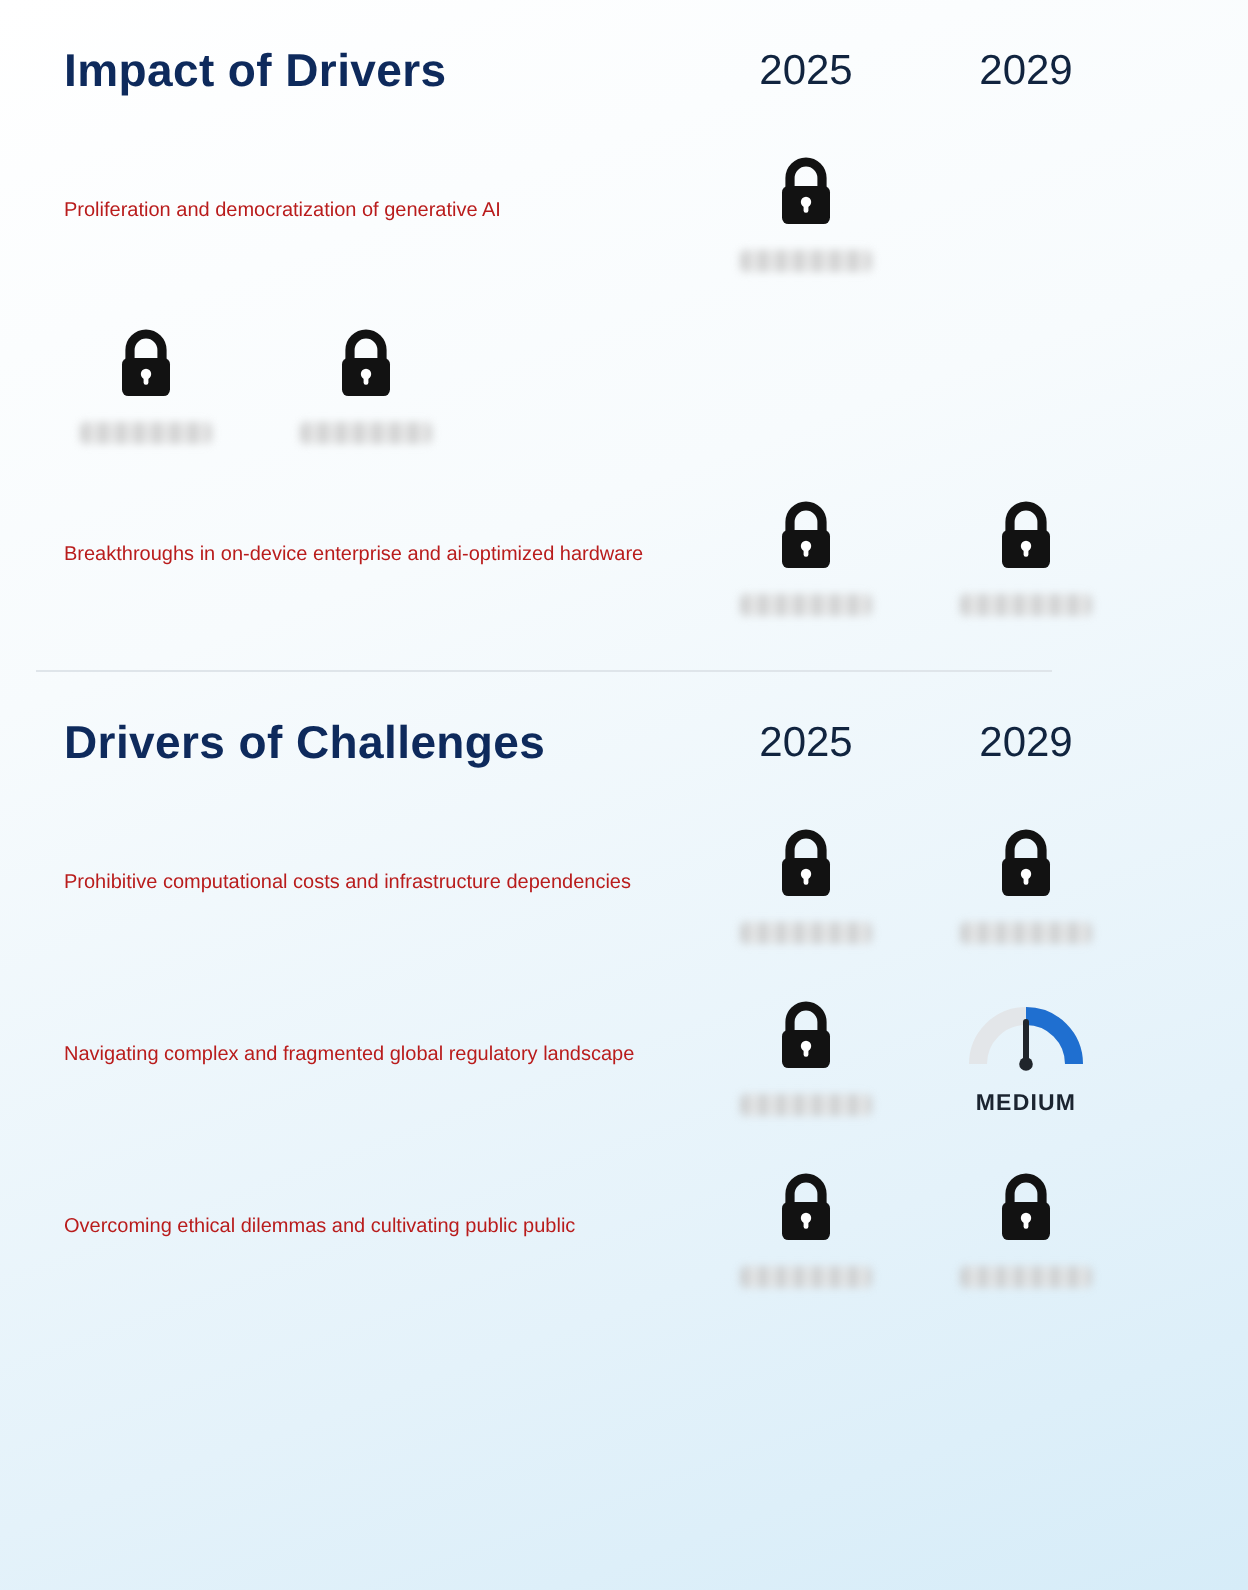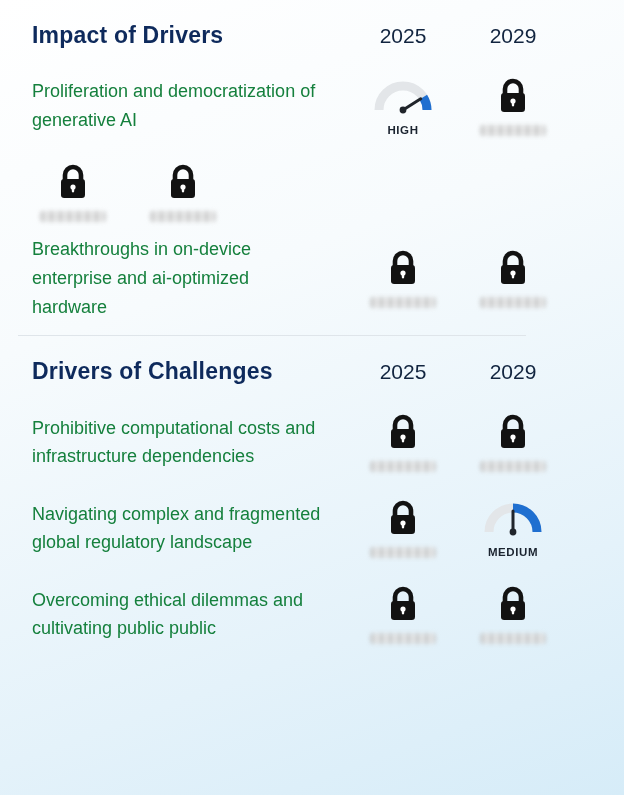--- a/index.html
+++ b/index.html
@@ -44,23 +44,23 @@
     font-weight: normal;
     color: #11243f;
   }
   .row {
     display: flex;
     align-items: center;
     min-height: 86px;
   }
   .row-label {
     flex: 0 0 330px;
-    font-size: 18px;
+    font-size: 10px;
     line-height: 1.6;
-    color: #15803d;
+    color: #b91c1c;
     padding-left: 14px;
     padding-right: 26px;
     box-sizing: border-box;
   }
   .cell {
     flex: 0 0 110px;
     display: flex;
     flex-direction: column;
     align-items: center;
     justify-content: center;
@@ -113,31 +113,20 @@
   <div id="sections-root">
       <div class="section">
         <div class="sec-header">
           <div class="sec-title">Impact of Drivers</div>
           <div class="sec-year">2025</div>
           <div class="sec-year">2029</div>
         </div>
         <div class="row">
           <div class="row-label">Proliferation and democratization of generative AI</div>
           <div class="cell">
-            <div class="gauge-wrap">
-              <svg width="66" height="42" viewBox="0 0 66 42">
-                <path d="M 9.00 34.00 A 24 24 0 0 1 57.00 34.00" fill="none" stroke="#e3e6e9" stroke-width="9" stroke-linecap="butt"></path>
-                <path d="M 53.26 21.14 A 24 24 0 0 1 57.00 34.00" fill="none" stroke="#1f6fd0" stroke-width="9" stroke-linecap="butt"></path>
-                <line x1="33" y1="34" x2="50.73" y2="22.75" stroke="#20252b" stroke-width="3" stroke-linecap="round"></line>
-                <circle cx="33" cy="34" r="3.4" fill="#20252b"></circle>
-              </svg>
-              <div class="gauge-label">HIGH</div>
-            </div>
-          </div>
-          <div class="cell">
             <div class="lock-wrap">
               <svg class="lock-icon" width="34" height="40" viewBox="0 0 34 40">
                 <path d="M9 18 V13 a8 8 0 0 1 16 0 v5" fill="none" stroke="#121212" stroke-width="4.6" stroke-linecap="round"></path>
                 <rect x="5" y="17" width="24" height="19" rx="3.2" fill="#121212"></rect>
                 <circle cx="17" cy="25" r="2.6" fill="#ffffff"></circle>
                 <rect x="15.8" y="25" width="2.4" height="5.4" rx="1.1" fill="#ffffff"></rect>
               </svg>
               <div class="lock-blur"></div>
             </div>
           </div>

